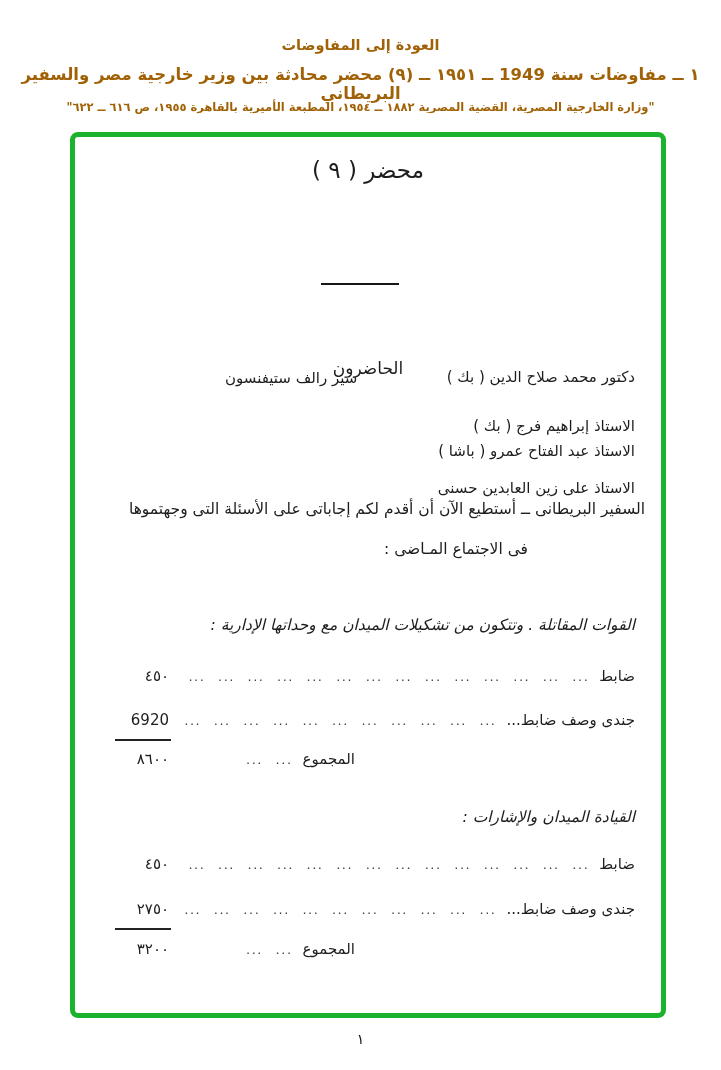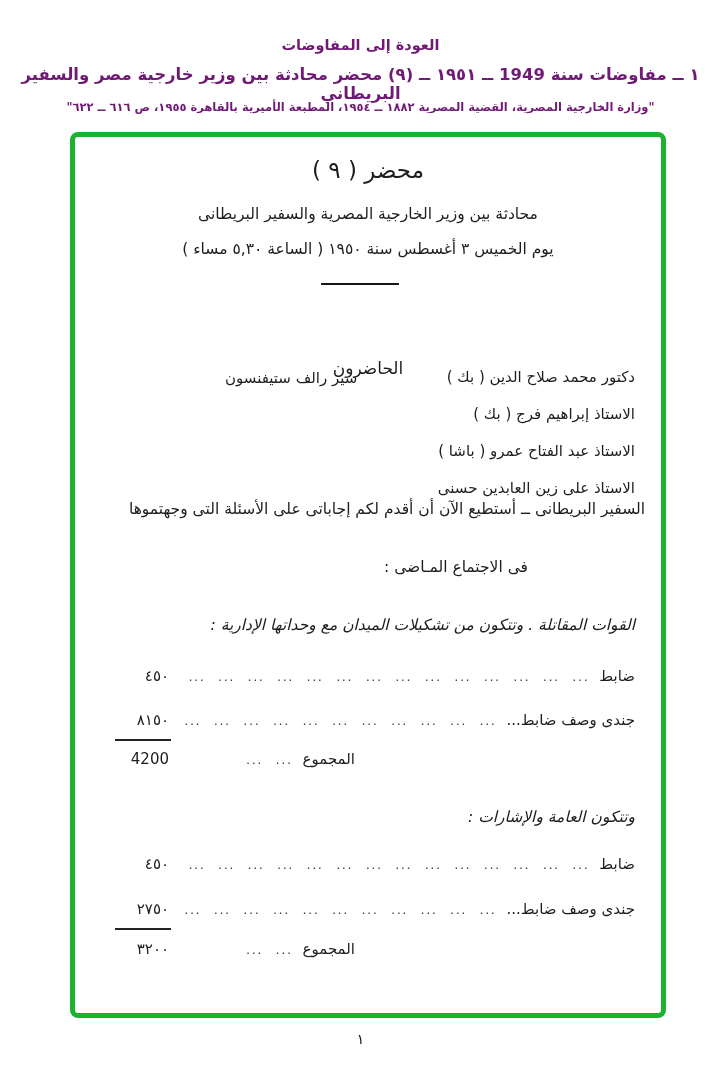--- a/index.html
+++ b/index.html
@@ -2,41 +2,41 @@
 <html lang="ar"><head>
 <meta charset="utf-8">
 <style>
   html,body{margin:0;padding:0;}
   body{
     width:721px;height:1070px;background:#ffffff;position:relative;
     font-family:"DejaVu Sans",sans-serif;color:#000;overflow:hidden;
   }
   
   .hdr{position:absolute;left:0;right:0;text-align:center;direction:rtl;
-       font-weight:bold;color:#701a75;}
+       font-weight:bold;color:#a16207;}
   #hdr-back{top:37px;font-size:14.5px;}
   #hdr-title{top:65px;font-size:16.5px;}
   #hdr-source{top:100px;font-size:11.5px;letter-spacing:-0.2px;}
   
   .scanbox{
     position:absolute;left:70px;top:132px;width:586px;height:876px;
     border:5px solid #a16207;border-radius:8px;background:#fff;
   }
   .scanbox *{color:#1d1d1d;}
   .c{position:absolute;left:0;right:0;text-align:center;direction:rtl;}
   #doc-heading{top:20px;font-size:23px;}
   #doc-subtitle{top:68px;font-size:15.5px;}
   #doc-dateline{top:103px;font-size:15.5px;}
   #divider{position:absolute;top:146px;left:246px;width:78px;height:2px;background:#161616;}
   #attendees-heading{top:185px;font-size:17px;margin-top:36px;}
   .att-row{position:absolute;right:26px;direction:rtl;font-size:15px;white-space:nowrap;}
-  #att-0{top:231px;} #att-1{top:268px;} #att-2{top:305px;} #att-3{top:342px;}
+  #att-0{top:231px;} #att-1{top:280px;} #att-2{top:305px;} #att-3{top:342px;}
   #att-guest{position:absolute;left:150px;top:232px;direction:rtl;font-size:15px;white-space:nowrap;text-align:right;}
   #para-1{position:absolute;top:363px;right:16px;direction:rtl;font-size:15.5px;white-space:nowrap;}
-  #para-2{position:absolute;top:421px;right:133px;direction:rtl;font-size:15.5px;white-space:nowrap;}
+  #para-2{position:absolute;top:403px;right:133px;direction:rtl;font-size:15.5px;white-space:nowrap;}
   .sec-title{position:absolute;right:26px;direction:rtl;font-size:15.5px;white-space:nowrap;font-style:italic;}
   #sec1-title{top:479px;} #sec2-title{top:671px;}
   .trow{position:absolute;left:40px;right:26px;display:flex;direction:rtl;
         align-items:baseline;font-size:15px;}
   .trow .lbl{white-space:nowrap;flex:0 0 auto;}
   .trow .dots{flex:1 1 auto;overflow:hidden;white-space:nowrap;font-size:13px;
               letter-spacing:1.5px;word-spacing:7px;margin:0 10px;direction:rtl;opacity:.85;}
   .trow .val{flex:0 0 auto;width:54px;white-space:nowrap;}
   .trow.total{right:auto;width:240px;}
   #t1-r0{top:530px;} #t1-r1{top:574px;} #t1-r2{top:613px;}
@@ -50,22 +50,20 @@
 </head>
 <body>
 
 <div class="hdr" id="hdr-back">العودة إلى المفاوضات</div>
 <div class="hdr" id="hdr-title">١ ــ مفاوضات سنة 1949 ــ ١٩٥١ ــ (٩) محضر محادثة بين وزير خارجية مصر والسفير البريطاني</div>
 <div class="hdr" id="hdr-source">"وزارة الخارجية المصرية، القضية المصرية ١٨٨٢ ــ ١٩٥٤، المطبعة الأميرية بالقاهرة ١٩٥٥، ص ٦١٦ ــ ٦٢٢"</div>
 
 <div class="scanbox" style="border-color: rgb(27, 179, 46);">
 
   <div class="c" id="doc-heading">محضر ( ٩ )</div>
-  <div class="c" id="doc-subtitle">محادثة بين وزير الخارجية المصرية والسفير البريطانى</div>
-  <div class="c" id="doc-dateline">يوم الخميس ٣ أغسطس سنة ١٩٥٠ ( الساعة ٥,٣٠ مساء )</div>
   <div id="divider"></div>
 
   <div class="c" id="attendees-heading">الحاضرون</div>
 
   <div class="att-row" id="att-0">دكتور محمد صلاح الدين ( بك )</div>
   <div class="att-row" id="att-1">الاستاذ إبراهيم فرج ( بك )</div>
   <div class="att-row" id="att-3">الاستاذ على زين العابدين حسنى</div>
   <div class="att-row" id="att-2">الاستاذ عبد الفتاح عمرو ( باشا )</div>
   <div id="att-guest">سير رالف ستيفنسون</div>
 
@@ -75,30 +73,30 @@
   <div class="sec-title" id="sec1-title">القوات المقاتلة . وتتكون من تشكيلات الميدان مع وحداتها الإدارية :</div>
 
   <div class="trow" id="t1-r0">
     <span class="lbl">ضابط</span>
     <span class="dots">... ... ... ... ... ... ... ... ... ... ... ... ... ... ...</span>
     <span class="val">٤٥٠</span>
   </div>
   <div class="trow" id="t1-r1">
     <span class="lbl">جندى وصف ضابط...</span>
     <span class="dots">... ... ... ... ... ... ... ... ... ... ... ...</span>
-    <span class="val">٨١٥٠</span>
+    <span class="val">6920</span>
   </div>
   <div class="sumrule" id="t1-rule"></div>
   <div class="trow total" id="t1-r2">
     <span class="lbl">المجموع</span>
     <span class="dots">... ...</span>
-    <span class="val">4200</span>
+    <span class="val">٨٦٠٠</span>
   </div>
 
-  <div class="sec-title" id="sec2-title">وتتكون العامة والإشارات :</div>
+  <div class="sec-title" id="sec2-title">القيادة الميدان والإشارات :</div>
 
   <div class="trow" id="t2-r0">
     <span class="lbl">ضابط</span>
     <span class="dots">... ... ... ... ... ... ... ... ... ... ... ... ... ... ...</span>
     <span class="val">٤٥٠</span>
   </div>
   <div class="trow" id="t2-r1">
     <span class="lbl">جندى وصف ضابط...</span>
     <span class="dots">... ... ... ... ... ... ... ... ... ... ... ...</span>
     <span class="val">٢٧٥٠</span>

